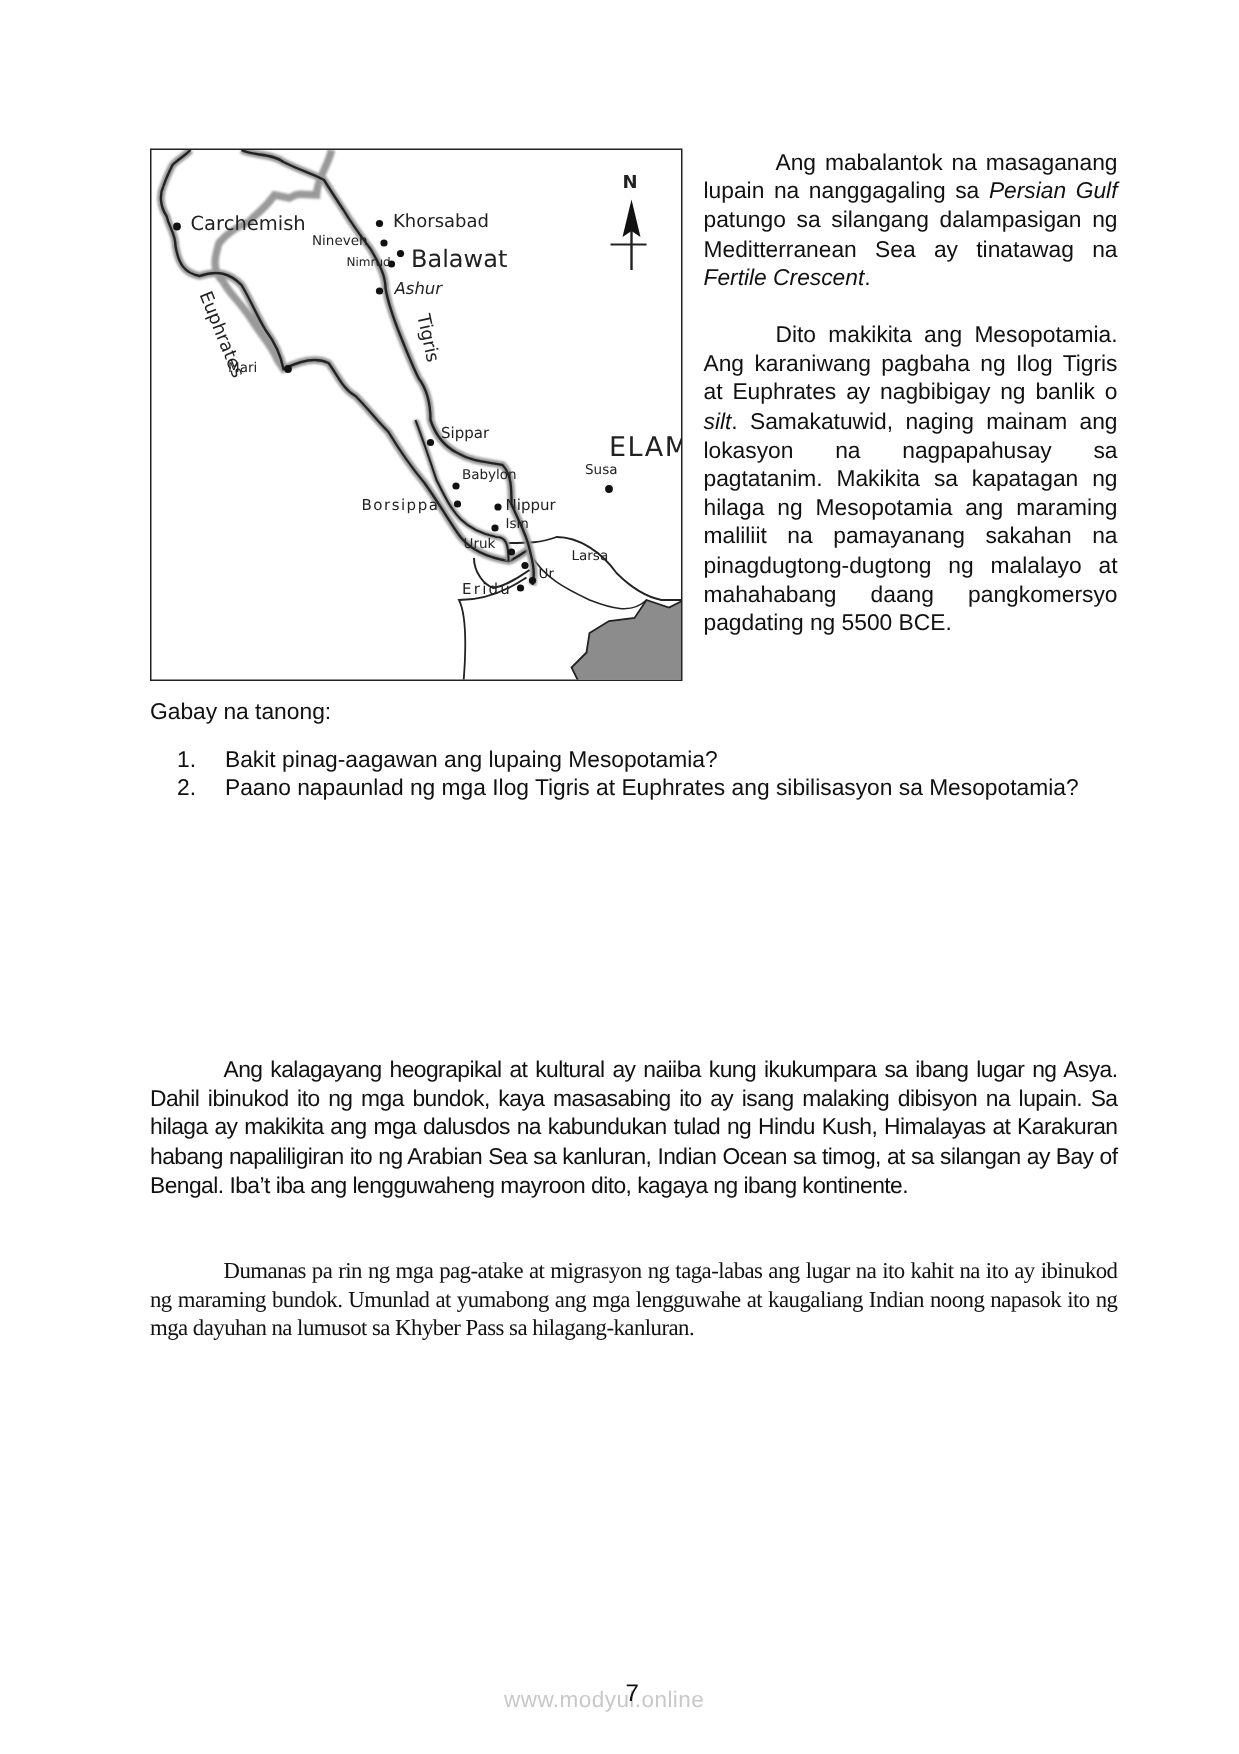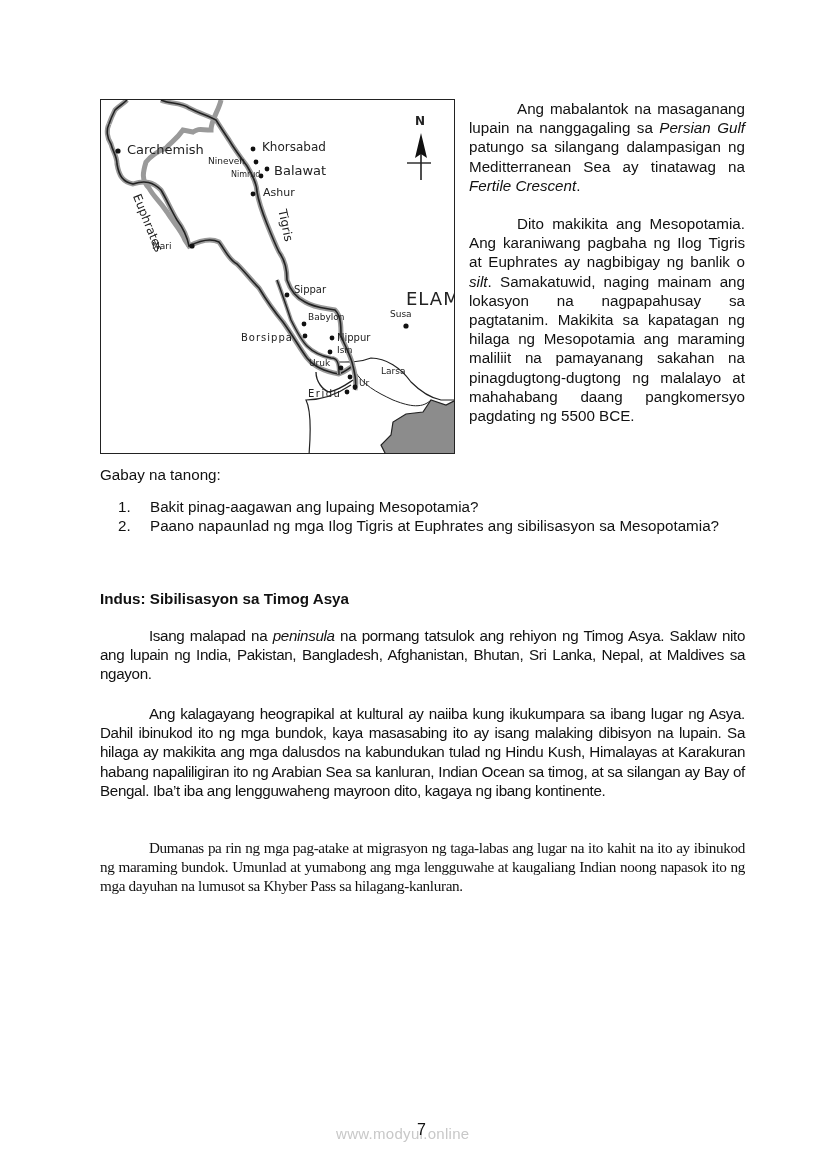--- a/index.html
+++ b/index.html
@@ -97,23 +97,23 @@
         <path d="M320,33 L326,58 L320,54 L314,58 Z" fill="#111"></path>
       </g>
     </svg>
 
     <span class="map-label" style="left:314px; top:14px; font-size:12px; font-weight:bold;">N</span>
     <span class="map-label" style="left:305px; top:188px; font-size:18px; letter-spacing:1px;">ELAM</span>
 
     <span class="map-label" style="left:26px; top:42px; font-size:13px;">Carchemish</span>
     <span class="map-label" style="left:161px; top:40px; font-size:12px;">Khorsabad</span>
     <span class="map-label" style="left:107px; top:56px; font-size:9px;">Nineveh</span>
-    <span class="map-label" style="left:173px; top:63px; font-size:13px;">Balawat</span>
+    <span class="map-label" style="left:173px; top:63px; font-size:16px;">Balawat</span>
     <span class="map-label" style="left:130px; top:70px; font-size:8px;">Nimrud</span>
-    <span class="map-label" style="left:162px; top:86px; font-size:11px;">Ashur</span>
+    <span class="map-label" style="left:162px; top:86px; font-size:11px;font-style:italic;">Ashur</span>
     <span class="map-label" style="left:51px; top:141px; font-size:9px;">Mari</span>
     <span class="map-label" style="left:193px; top:184px; font-size:10px;">Sippar</span>
     <span class="map-label" style="left:207px; top:212px; font-size:9px;">Babylon</span>
     <span class="map-label" style="left:140px; top:232px; font-size:10px; letter-spacing:1px;">Borsippa</span>
     <span class="map-label" style="left:236px; top:232px; font-size:10px;">Nippur</span>
     <span class="map-label" style="left:236px; top:245px; font-size:9px;">Isin</span>
     <span class="map-label" style="left:208px; top:258px; font-size:9px;">Uruk</span>
     <span class="map-label" style="left:254px; top:266px; font-size:9px;padding-left:26px;">Larsa</span>
     <span class="map-label" style="left:258px; top:278px; font-size:9px;">Ur</span>
     <span class="map-label" style="left:207px; top:288px; font-size:10px; letter-spacing:1.5px;">Eridu</span>
@@ -137,23 +137,21 @@
     <li>
       <span class="num">1.</span>
       <span>Bakit pinag-aagawan ang lupaing Mesopotamia?</span>
     </li>
     <li>
       <span class="num">2.</span>
       <span>Paano napaunlad ng mga Ilog Tigris at Euphrates ang sibilisasyon sa Mesopotamia?</span>
     </li>
   </ol>
 
-  <div class="text section-title">Indus: Sibilisasyon sa Timog Asya</div>
 
-  <p class="text body-para p1"><span>Isang malapad na </span><em>peninsula</em><span> na pormang tatsulok ang rehiyon ng Timog Asya. Saklaw nito ang lupain ng India, Pakistan, Bangladesh, Afghanistan, Bhutan, Sri Lanka, Nepal, at Maldives sa ngayon.</span></p>
 
   <p class="text body-para p2">Ang kalagayang heograpikal at kultural ay naiiba kung ikukumpara sa ibang lugar ng Asya. Dahil ibinukod ito ng mga bundok, kaya masasabing ito ay isang malaking dibisyon na lupain. Sa hilaga ay makikita ang mga dalusdos na kabundukan tulad ng Hindu Kush, Himalayas at Karakuran habang napaliligiran ito ng Arabian Sea sa kanluran, Indian Ocean sa timog, at sa silangan ay Bay of Bengal. Iba’t iba ang lengguwaheng mayroon dito, kagaya ng ibang kontinente.</p>
 
   <p class="text body-para p3">Dumanas pa rin ng mga pag-atake at migrasyon ng taga-labas ang lugar na ito kahit na ito ay ibinukod ng maraming bundok. Umunlad at yumabong ang mga lengguwahe at kaugaliang Indian noong napasok ito ng mga dayuhan na lumusot sa Khyber Pass sa hilagang-kanluran.</p>
 
   <div class="watermark">www.modyul.online</div>
   <div class="page-num">7</div>
 </div>
 
 </body></html>

